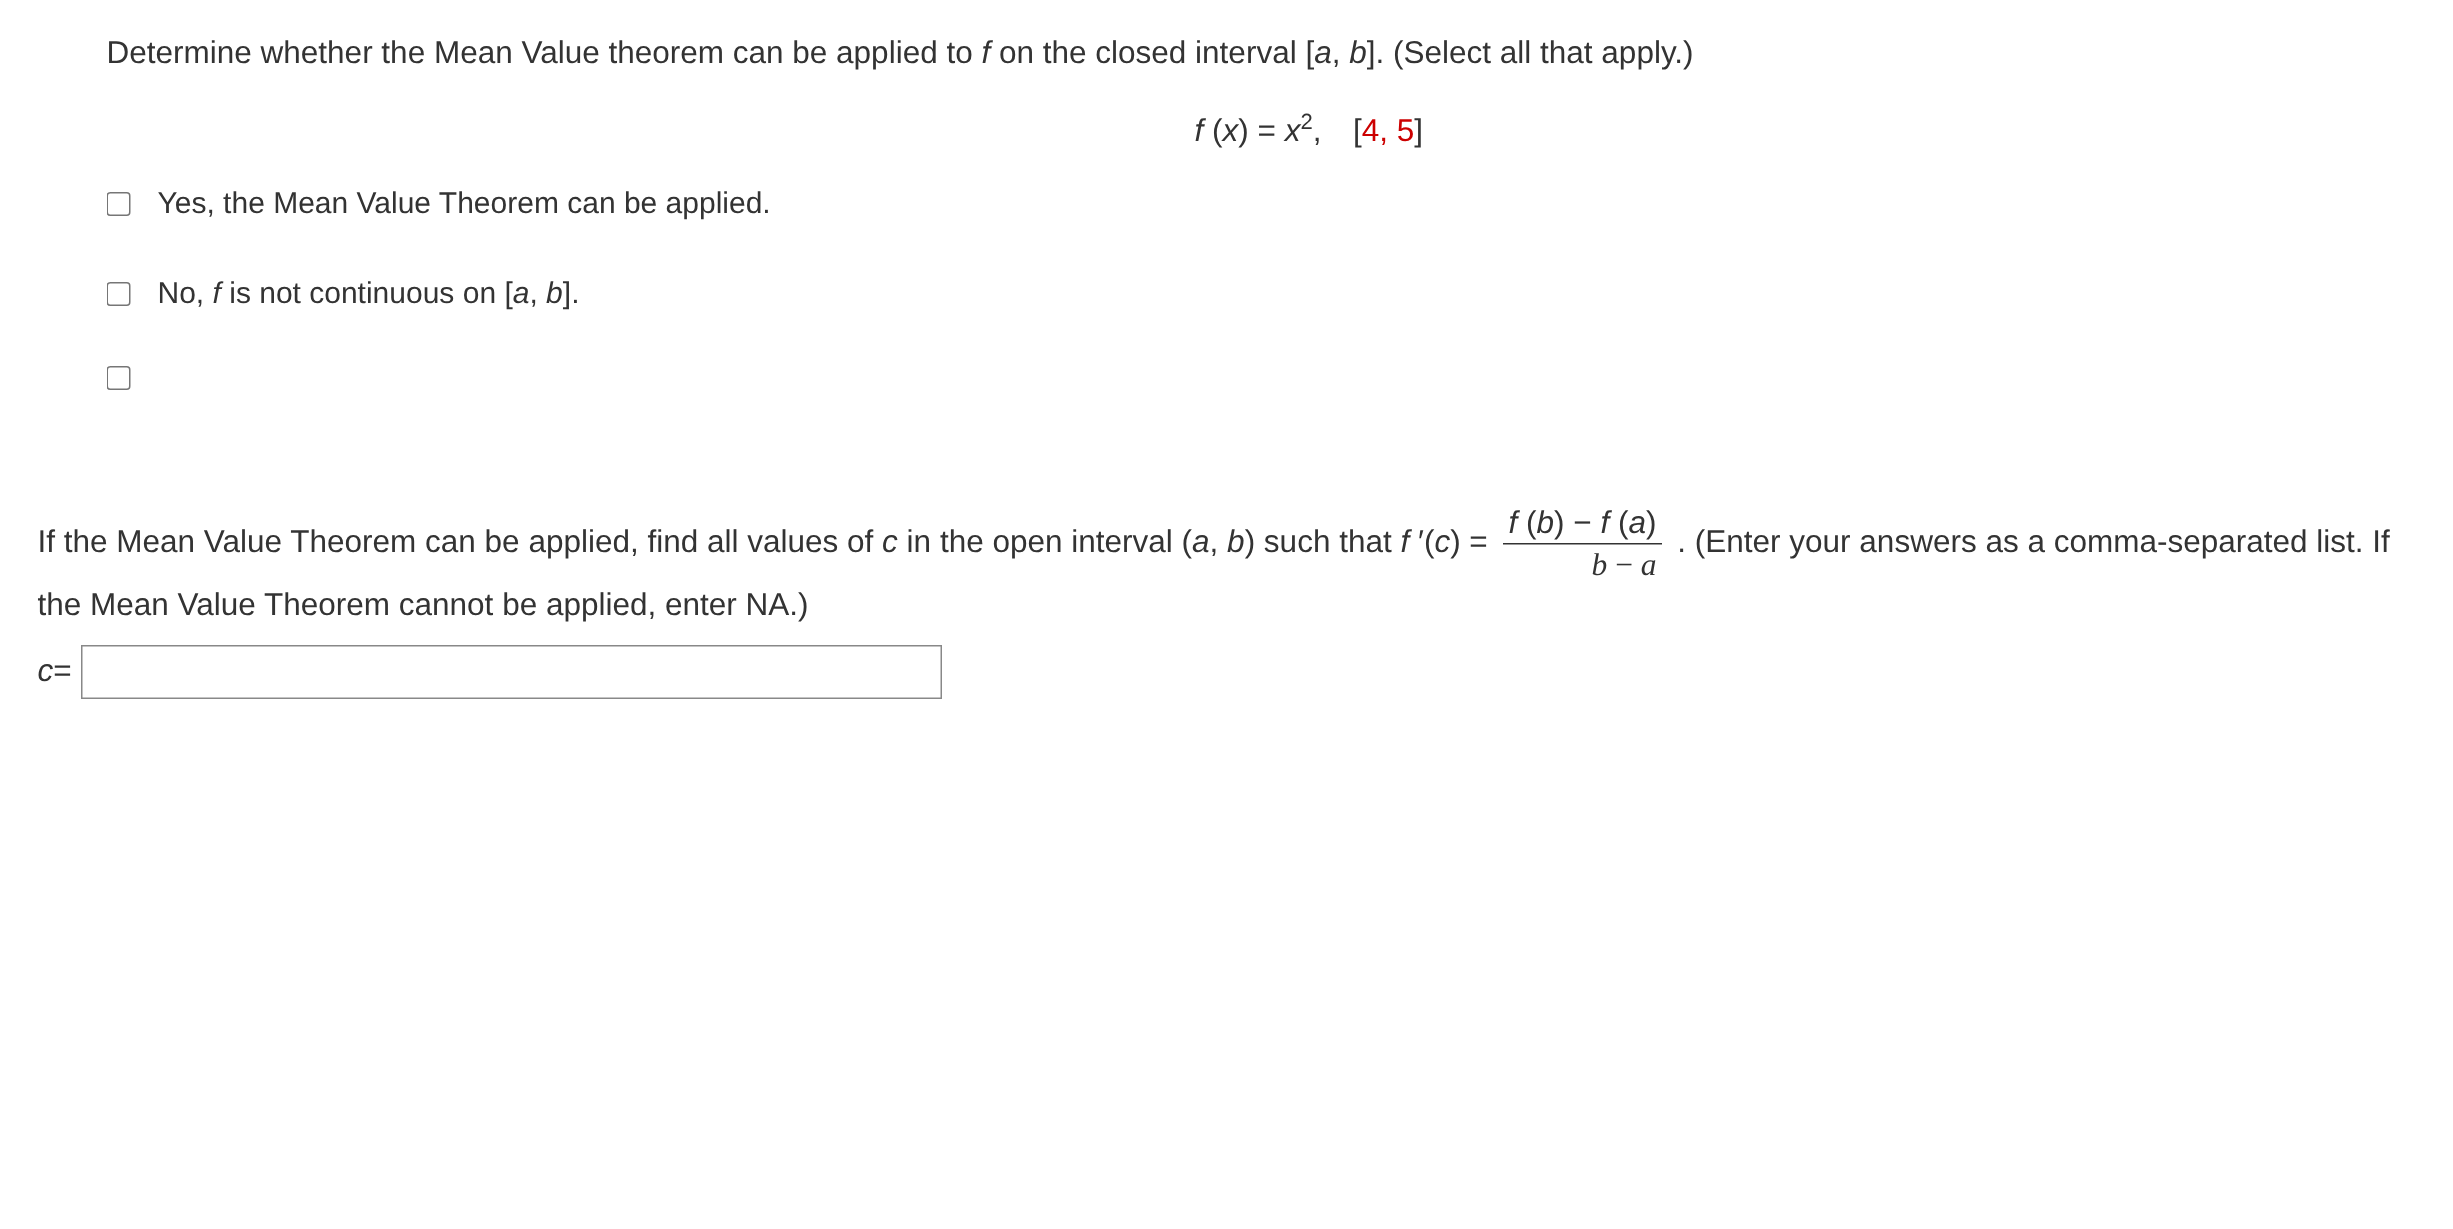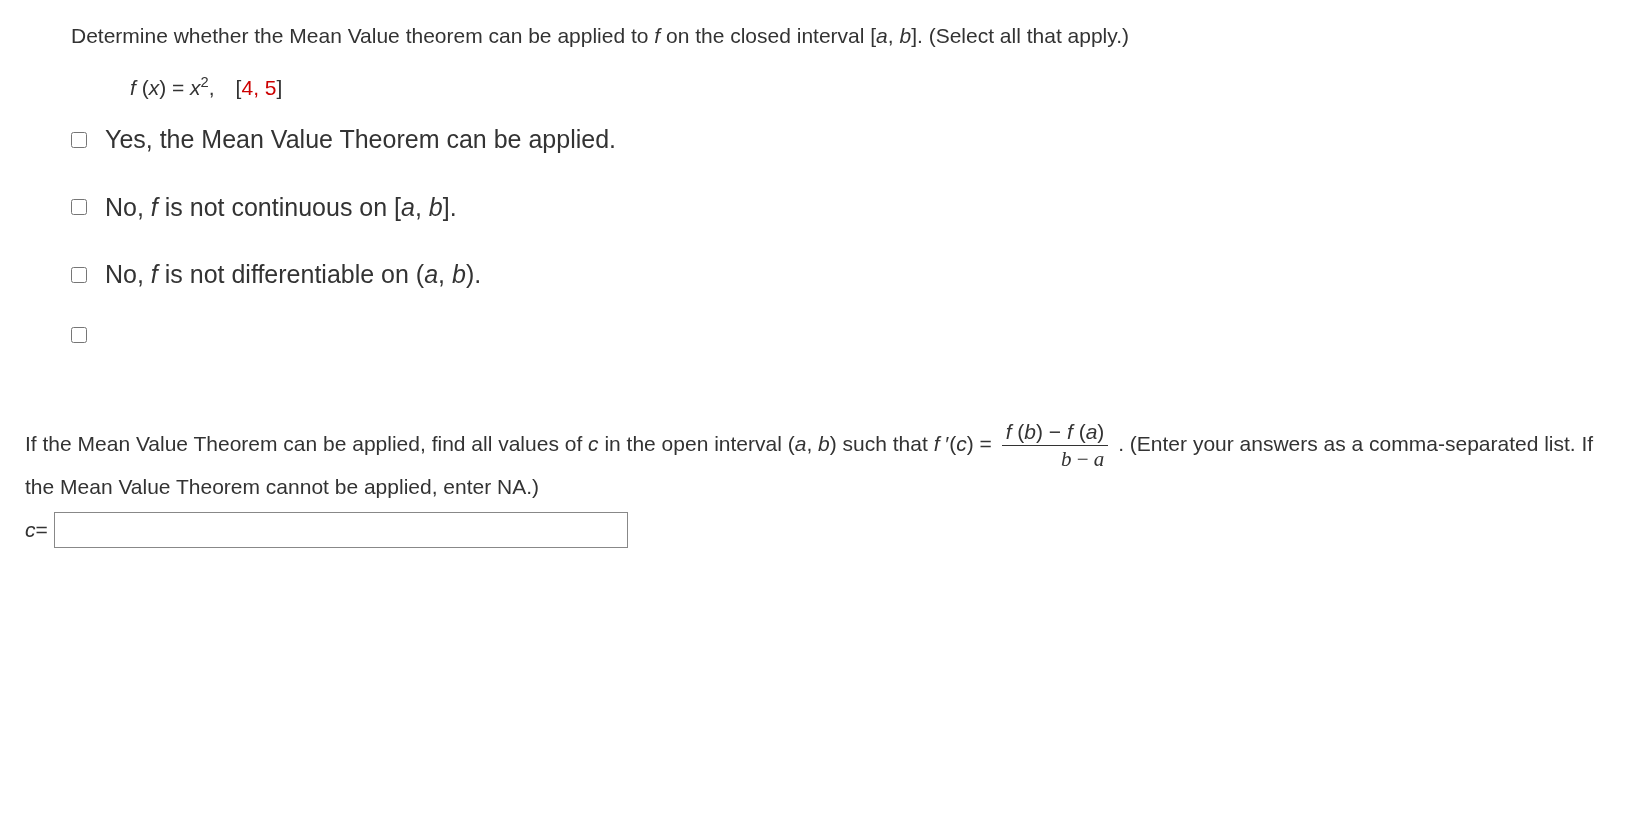--- a/index.html
+++ b/index.html
@@ -13,37 +13,38 @@
   .question-text {
     margin-bottom: 20px;
     margin-left: 46px;
   }
   .italic { font-style: italic; }
   .equation-block {
     margin-left: 105px;
     margin-top: 4px;
     margin-bottom: 18px;
     font-family: Verdana, Geneva, sans-serif;
+    text-align: center;
   }
   .options {
     margin-left: 42px;
   }
   .option {
     display: flex;
     align-items: center;
     margin-bottom: 30px;
   }
   .option input[type="checkbox"] {
     width: 16px;
     height: 16px;
     margin-right: 18px;
     flex-shrink: 0;
   }
   .option-label {
-    font-size: 25px;
+    font-size: 20px;
   }
   .red { color: #cc0000; }
   .part2 {
     margin-top: 74px;
   }
   .frac {
     display: inline-block;
     vertical-align: middle;
     text-align: right;
     font-style: italic;
@@ -93,26 +94,20 @@
     <span class="option-label">Yes, the Mean Value Theorem can be applied.</span>
   </div>
   <div class="option">
     <input type="checkbox" style="">
     <span class="option-label">
       <span>No, </span><span class="italic">f</span><span> is not continuous on [</span><span class="italic">a</span><span>, </span><span class="italic">b</span><span>].</span>
     </span>
   </div>
   <div class="option">
     <input type="checkbox" style="">
-    <span class="option-label">
-      <span>No, </span><span class="italic">f</span><span> is not differentiable on (</span><span class="italic">a</span><span>, </span><span class="italic">b</span><span>).</span>
-    </span>
-  </div>
-  <div class="option">
-    <input type="checkbox" style="">
   </div>
 </div>
 
 <div class="part2">
   <span>If the Mean Value Theorem can be applied, find all values of </span><span class="italic">c</span><span> in the open interval (</span><span class="italic">a</span><span>, </span><span class="italic">b</span><span>) such that </span>
   <span class="nowrap">
     <span class="italic">f </span><span>′(</span><span class="italic">c</span><span>) = </span><span class="frac"><span class="num"><span class="italic">f </span><span style="font-style:normal">(</span><span>b</span><span style="font-style:normal">) − </span><span class="italic">f </span><span style="font-style:normal">(</span><span>a</span><span style="font-style:normal">)</span></span><span class="den"><span>b</span><span style="font-style:normal"> − </span><span>a</span></span></span>
   </span><span> .&nbsp;(Enter your answers as a comma-separated list. If the Mean Value Theorem cannot be applied, enter NA.)</span>
 </div>
 

